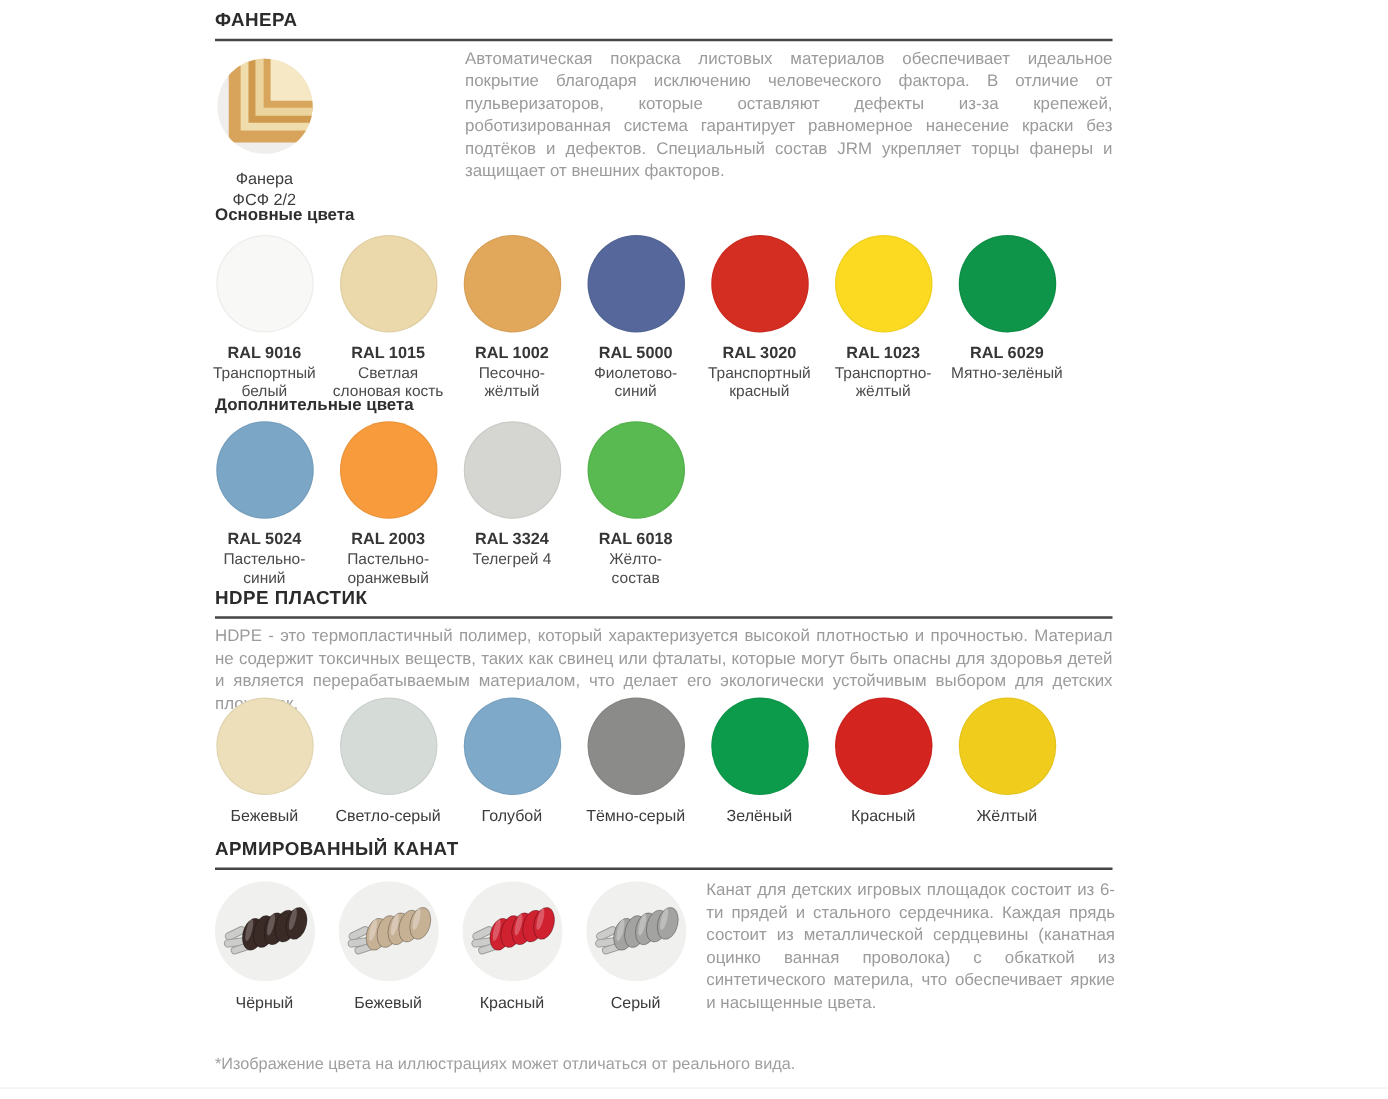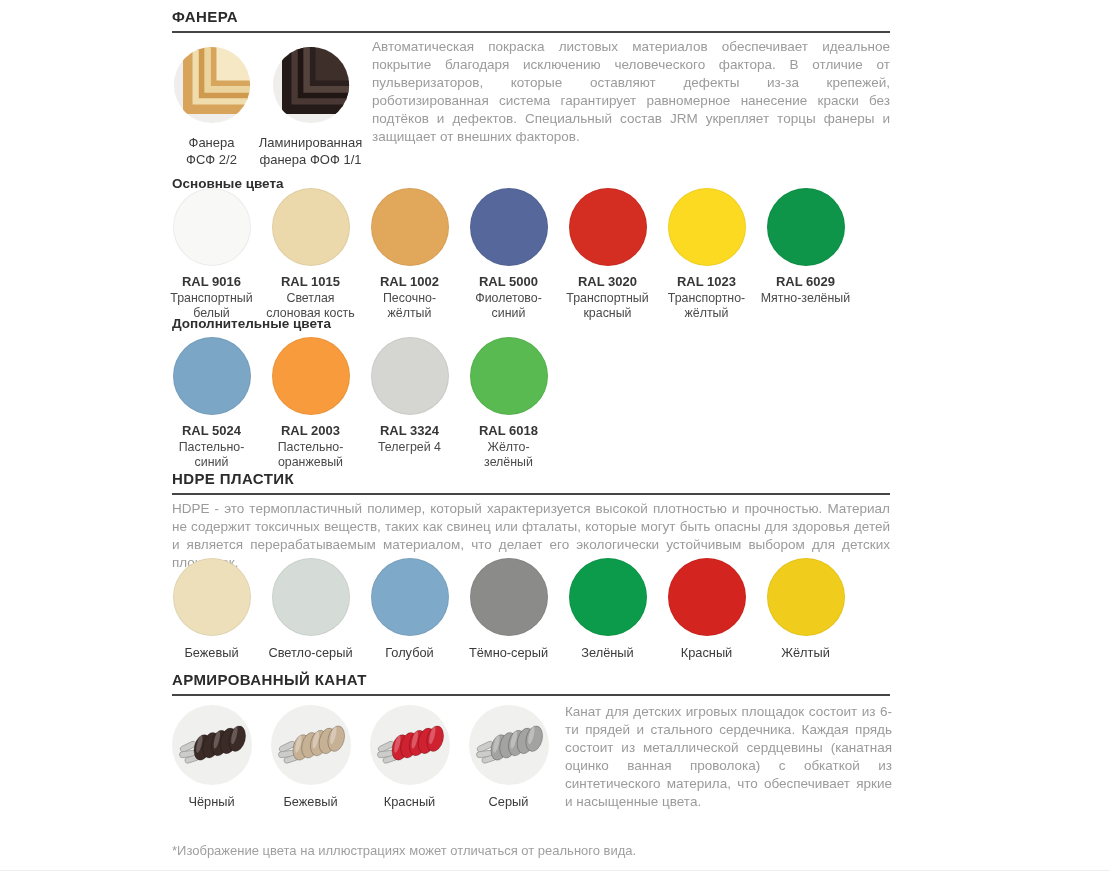--- a/index.html
+++ b/index.html
@@ -70,45 +70,25 @@
           <path d="M -38,-39 L 42,41 L 122,-39" stroke="#d8a55c" stroke-width="8"></path>
           <path d="M -38,-30 L 42,50 L 122,-30" stroke="#ecd49e" stroke-width="9"></path>
           <path d="M -38,-21 L 42,59 L 122,-21" stroke="#cf9a4e" stroke-width="8"></path>
           <path d="M -38,-12 L 42,68 L 122,-12" stroke="#f0ddae" stroke-width="9"></path>
           <path d="M -38,-2 L 42,78 L 122,-2" stroke="#d8a35a" stroke-width="10"></path>
         </g>
       </svg>
       <div class="thumb-label">Фанера
 ФСФ 2/2</div>
     </div>
-    <div class="thumb-col">
-      <svg class="thumb-circle" viewBox="0 0 84 84">
-        <defs>
-            <clipPath id="pc2">
-              <circle cx="42" cy="42" r="40"></circle>
-            </clipPath>
-          </defs>
-        <circle cx="42" cy="42" r="40" fill="#efeeec"></circle>
-        <g clip-path="url(#pc2)" transform="rotate(45 42 42)" fill="none" stroke-linejoin="miter">
-          <path d="M -40,-50 L 42,30 L 124,-50" stroke="#3f2f2b" stroke-width="44"></path>
-          <path d="M -38,-39 L 42,41 L 122,-39" stroke="#2b201d" stroke-width="8"></path>
-          <path d="M -38,-30 L 42,50 L 122,-30" stroke="#54423c" stroke-width="9"></path>
-          <path d="M -38,-21 L 42,59 L 122,-21" stroke="#201614" stroke-width="8"></path>
-          <path d="M -38,-12 L 42,68 L 122,-12" stroke="#4a3834" stroke-width="9"></path>
-          <path d="M -38,-2 L 42,78 L 122,-2" stroke="#241a17" stroke-width="10"></path>
-        </g>
-      </svg>
-      <div class="thumb-label">Ламинированная
-фанера ФОФ 1/1</div>
-    </div>
   </div>
 
   <div class="body-text" style="position:absolute; left:200px; top:38px; width:518px;">Автоматическая покраска листовых материалов обеспечивает идеальное покрытие благодаря исключению человеческого фактора. В отличие от пульверизаторов, которые оставляют дефекты из-за крепежей, роботизированная система гарантирует равномерное нанесение краски без подтёков и дефектов. Специальный состав JRM укрепляет торцы фанеры и защищает от внешних факторов.</div>
 
-  <div class="mini-label" style="position:absolute; top:176px;">Основные цвета</div>
+  <div class="mini-label" style="position:absolute; top:164px;">Основные цвета</div>
 
   <div class="swatch-row" style="top:188px;">
     <div class="swatch-col">
       <div class="swatch" style="background-color: rgb(248, 248, 246);"></div>
       <div class="swatch-code">RAL 9016</div>
       <div class="swatch-name">Транспортный
 белый</div>
     </div>
     <div class="swatch-col">
       <div class="swatch" style="background-color: rgb(235, 217, 171);"></div>
@@ -164,21 +144,21 @@
     </div>
     <div class="swatch-col">
       <div class="swatch" style="background-color: rgb(213, 213, 210);"></div>
       <div class="swatch-code">RAL 3324</div>
       <div class="swatch-name">Телегрей 4</div>
     </div>
     <div class="swatch-col">
       <div class="swatch" style="background-color: rgb(88, 186, 80);"></div>
       <div class="swatch-code">RAL 6018</div>
       <div class="swatch-name">Жёлто-
-зелёный</div>
+состав</div>
     </div>
   </div>
 
   <div class="section-header" style="top:470px;">
     <div class="section-title">HDPE ПЛАСТИК</div>
     <hr class="section-rule">
   </div>
 
   <div class="body-text" style="position:absolute; top:500px; width:718px;">HDPE - это термопластичный полимер, который характеризуется высокой плотностью и прочностью. Материал не содержит токсичных веществ, таких как свинец или фталаты, которые могут быть опасны для здоровья детей и является перерабатываемым материалом, что делает его экологически устойчивым выбором для детских площадок.</div>
 

